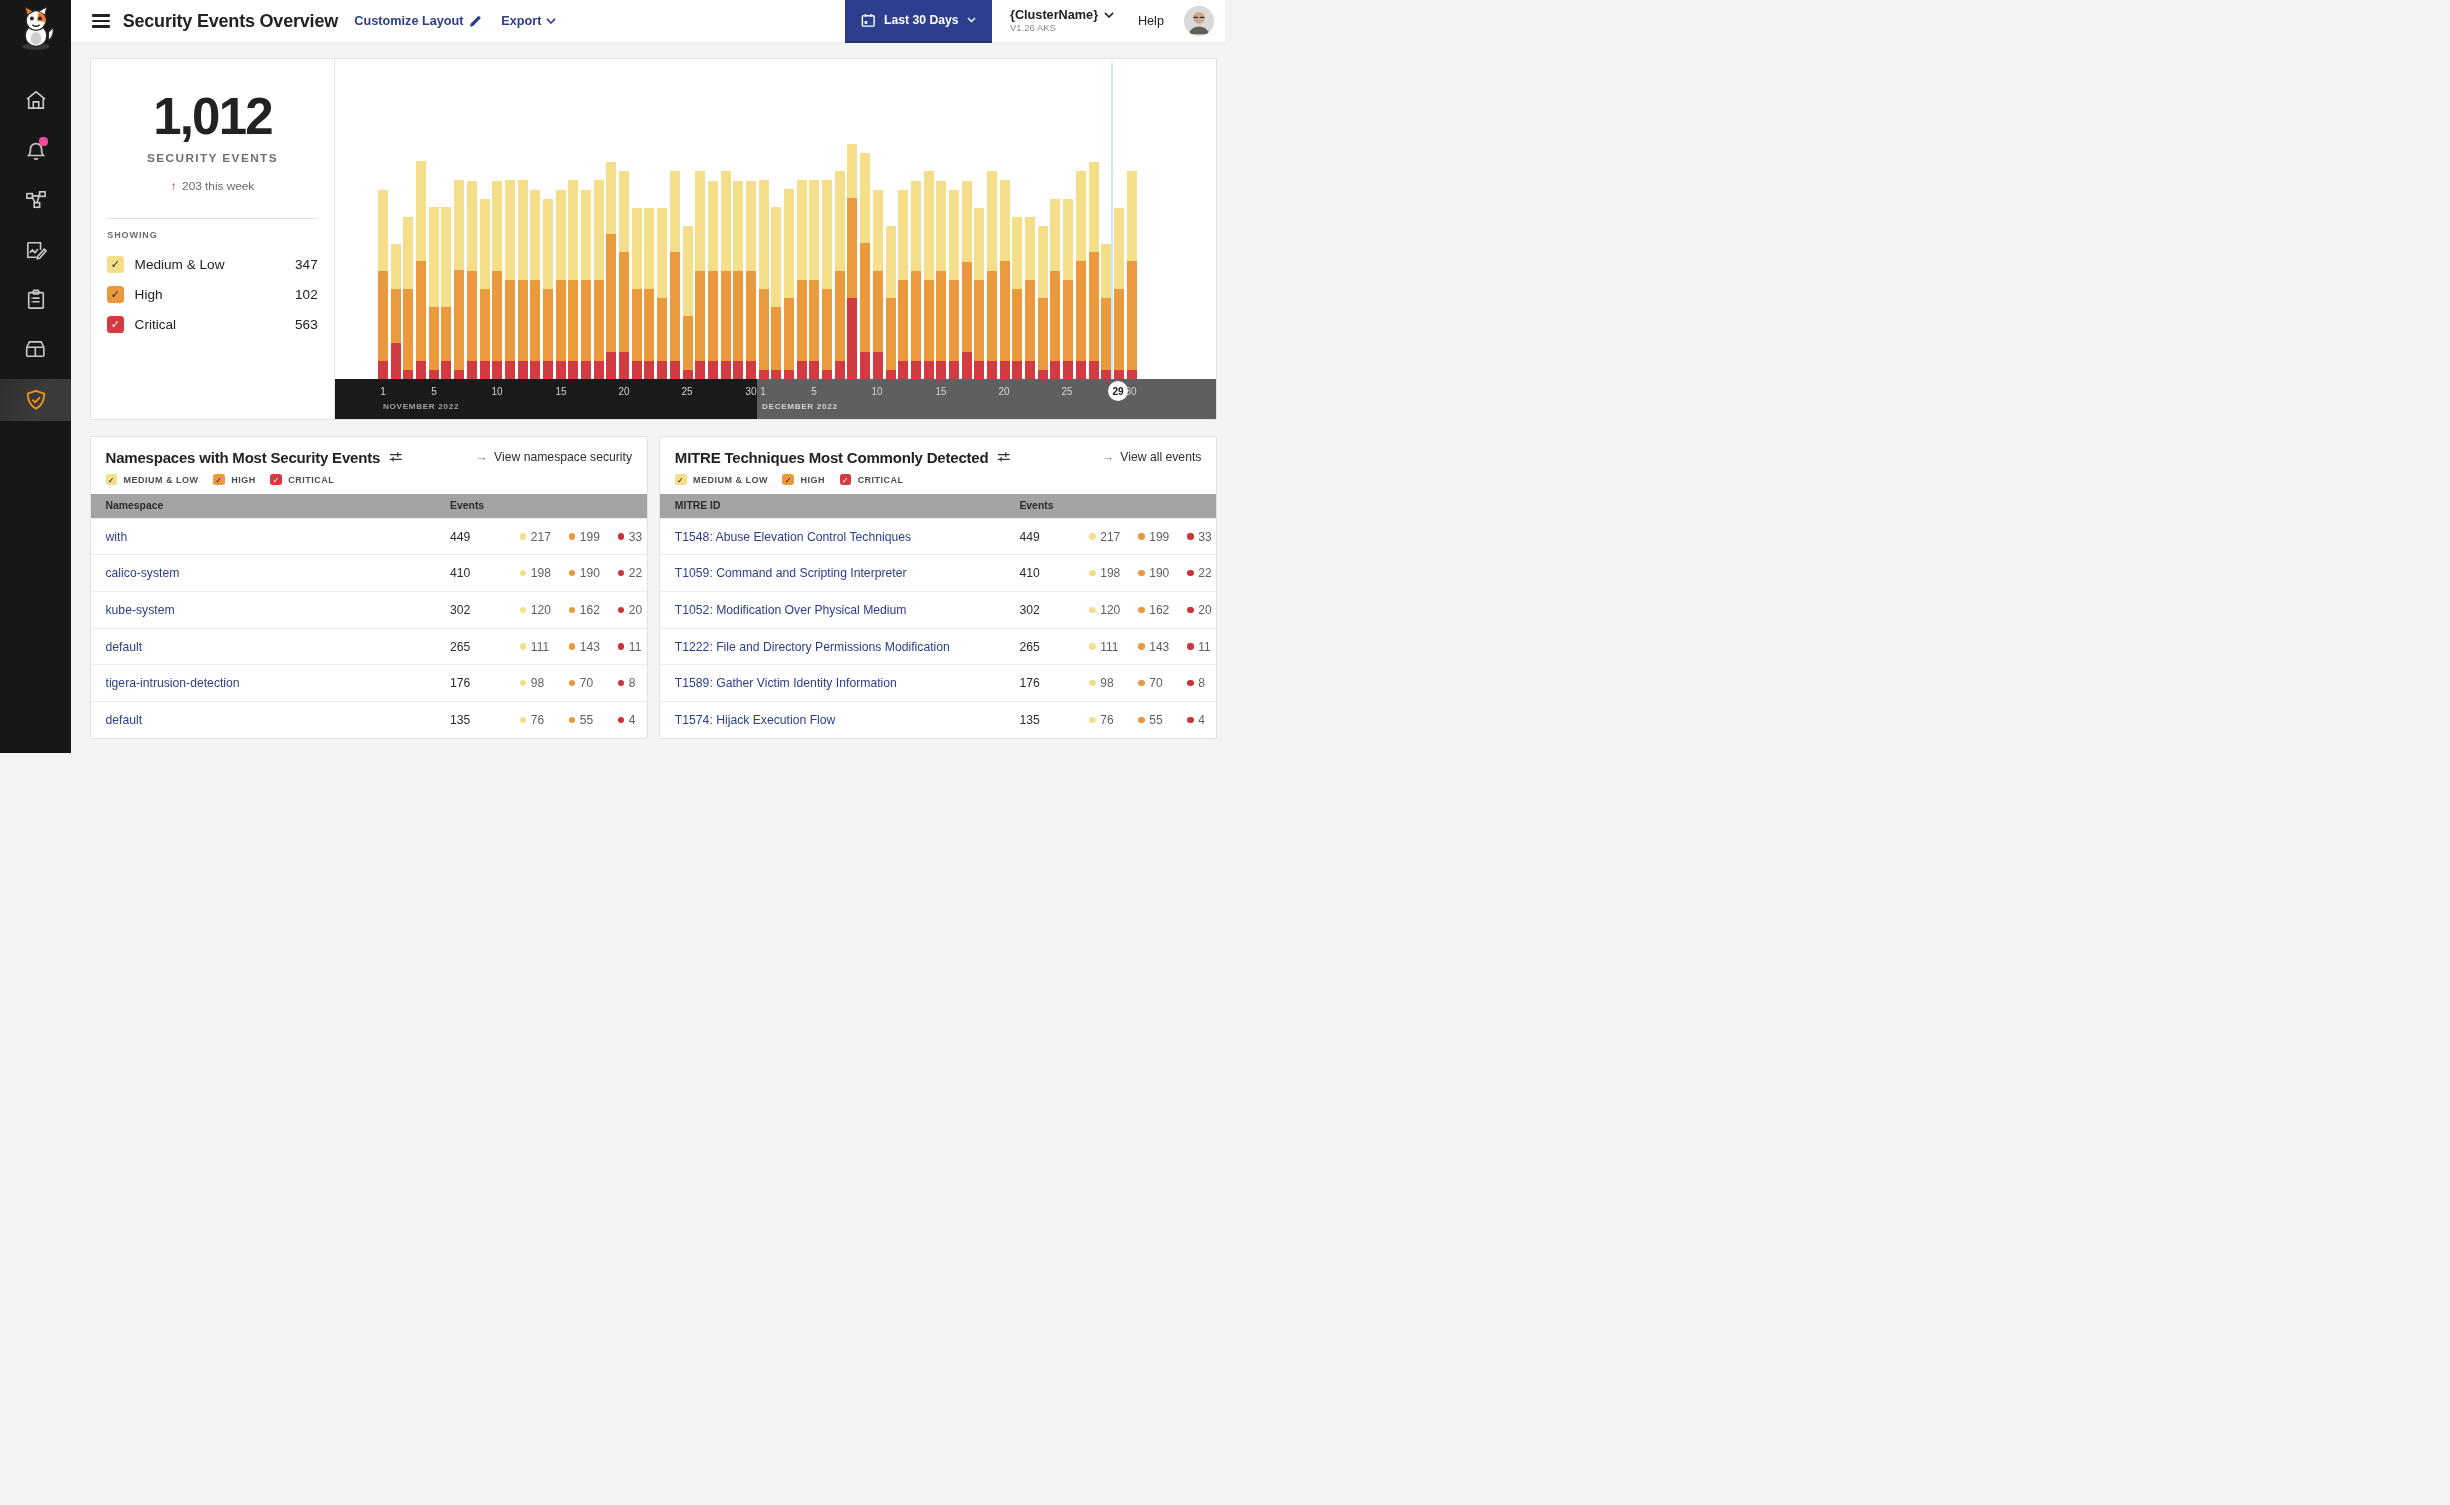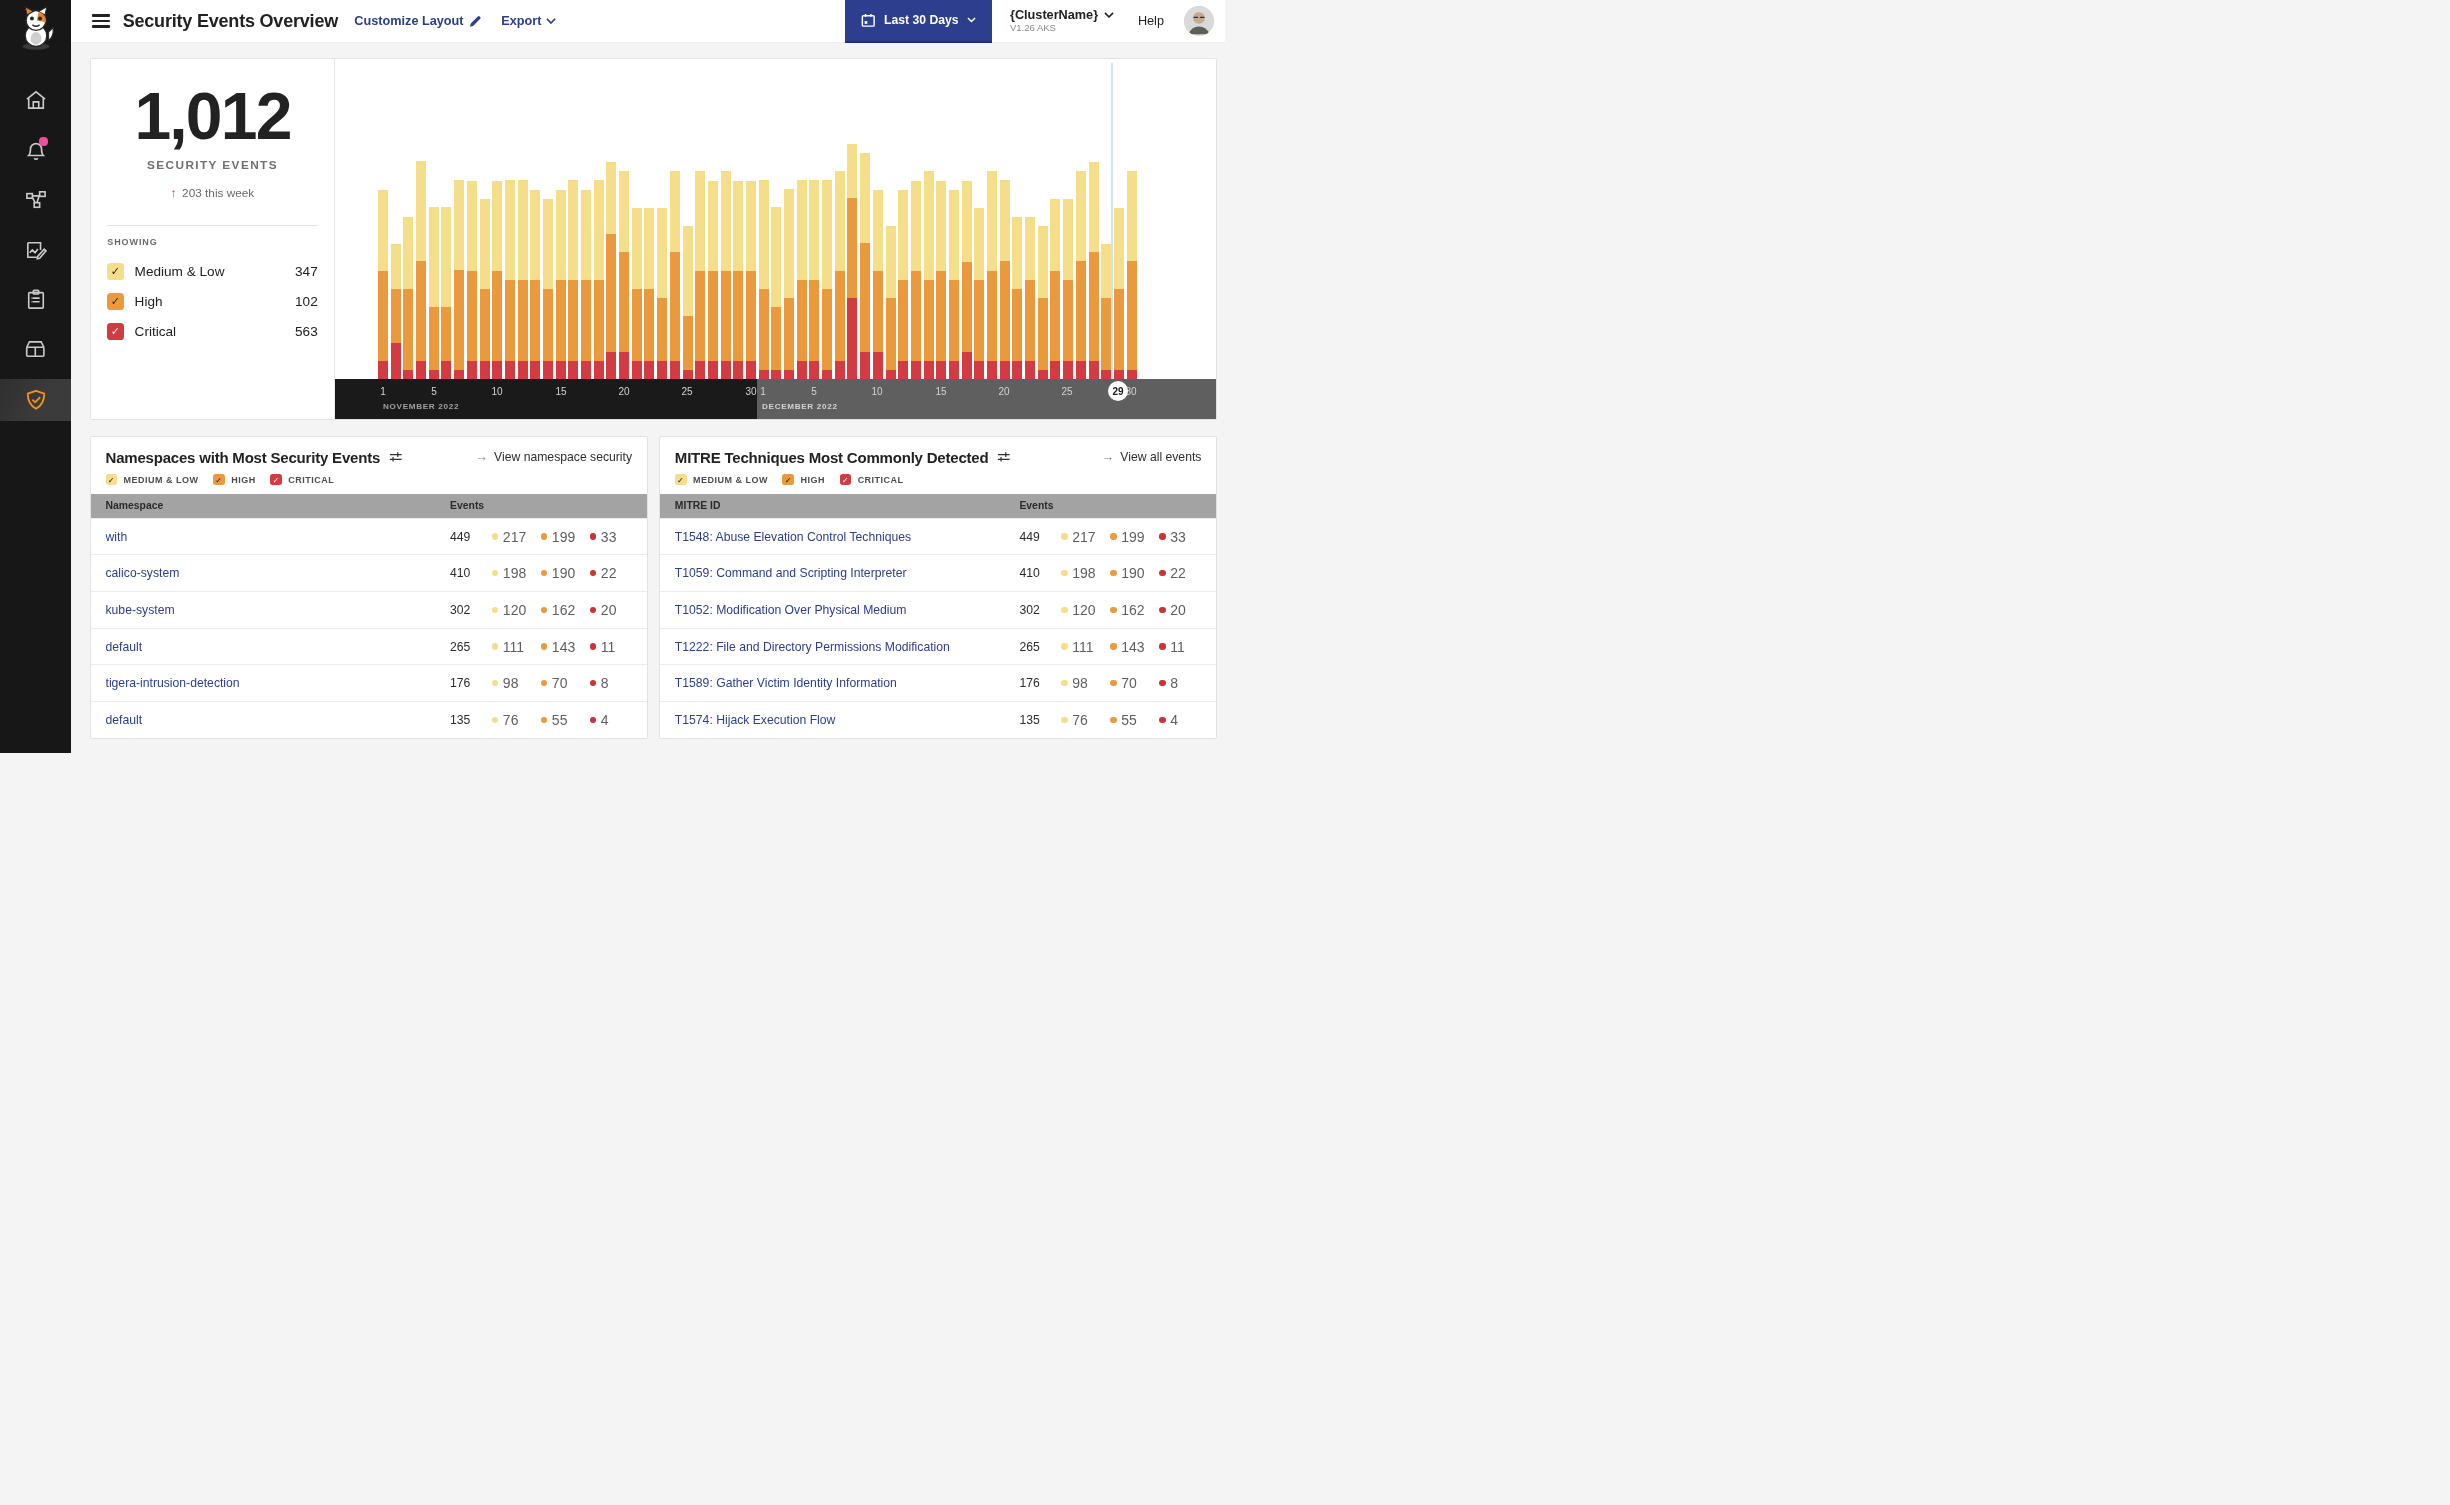--- a/index.html
+++ b/index.html
@@ -42,21 +42,21 @@
 
   
   .trend-card{height:362px;display:flex;flex-direction:column;}
   .tabs-row{height:43px;display:flex;align-items:flex-end;padding-left:15.4px;gap:25px;flex:none;}
   .tab{font-size:13.6px;padding-bottom:11px;cursor:pointer;position:relative;color:#8f8f8f;font-weight:600;}
   .tab.active{color:#1d1d1d;font-weight:800;}
   .tab.active:after{content:"";position:absolute;left:0;right:0;bottom:0;height:3.6px;background:var(--accent);}
   .tabs-row .sliders{margin-bottom:9px;cursor:pointer;}
   .trend-body{flex:1;display:flex;min-height:0;}
   .stats{width:244px;flex:none;border-right:0.9px solid #e6e6e6;display:flex;flex-direction:column;padding:23.5px 16.3px 12.7px 16.3px;}
-  .big-num{font-size:66px;font-weight:800;letter-spacing:-1.8px;text-align:center;line-height:1;}
+  .big-num{font-size:51px;font-weight:800;letter-spacing:-1.8px;text-align:center;line-height:1;margin-top:8px;}
   .big-label{text-align:center;font-size:11.8px;font-weight:700;color:#707070;letter-spacing:1.4px;margin-top:9px;}
   .delta{text-align:center;font-size:11.8px;color:#6a6a6a;margin-top:14.5px;}
   .delta .up{color:var(--critical);font-weight:700;margin-right:5.4px;}
   .stats hr{border:none;border-top:0.9px solid #e2e2e2;margin:25px 0 11px 0;}
   .showing-label{font-size:9px;font-weight:700;color:#6a6a6a;letter-spacing:0.9px;margin-bottom:9px;}
   .chk-row{display:flex;align-items:center;gap:11px;height:30px;font-size:13.6px;}
   .chk-row .val{margin-left:auto;font-size:13.6px;}
   .cbx{width:16.3px;height:16.3px;border-radius:3.6px;display:flex;align-items:center;justify-content:center;font-size:11px;font-weight:800;color:#222;cursor:pointer;flex:none;}
   .cbx.medium{background:var(--medium);}
   .cbx.high{background:var(--high);}
@@ -86,21 +86,21 @@
   .tbl-link{margin-left:auto;font-size:12.2px;color:#2e2e2e;display:flex;align-items:center;gap:6.3px;cursor:pointer;}
   .tbl-link .arr{color:#777;}
   .legend-row{display:flex;align-items:center;gap:14.5px;margin-top:8.1px;}
   .legend-item{display:flex;align-items:center;gap:6.3px;font-size:9px;font-weight:700;color:#4c4c4c;letter-spacing:0.5px;}
   .grid-row{display:grid;grid-template-columns:1fr 42px 49px 49px 42px;align-items:center;padding:0 14.5px;}
   .thead{background:#a3a3a3;height:24.4px;font-size:10.4px;font-weight:700;color:#2b2b2b;}
   .trow{height:37px;border-top:0.9px solid #ececec;}
   .trow:first-of-type{border-top:none;}
   .name-link{font-size:12.2px;color:var(--brand);cursor:pointer;white-space:nowrap;overflow:hidden;text-overflow:ellipsis;padding-right:7.2px;}
   .tot{font-size:12.2px;color:#2b2b2b;}
-  .dotval{display:flex;align-items:center;gap:4.5px;font-size:14px;color:#5f5f5f;}
+  .dotval{display:flex;align-items:center;gap:4.5px;font-size:12px;color:#5f5f5f;margin-left:28px;}
   .dot{width:6.3px;height:6.3px;border-radius:50%;flex:none;}
   .dot.medium{background:var(--medium);}
   .dot.high{background:var(--high);}
   .dot.critical{background:#cc3337;}
 
   svg.icon{display:block;}
 </style>
 </head>
 <body>
 

